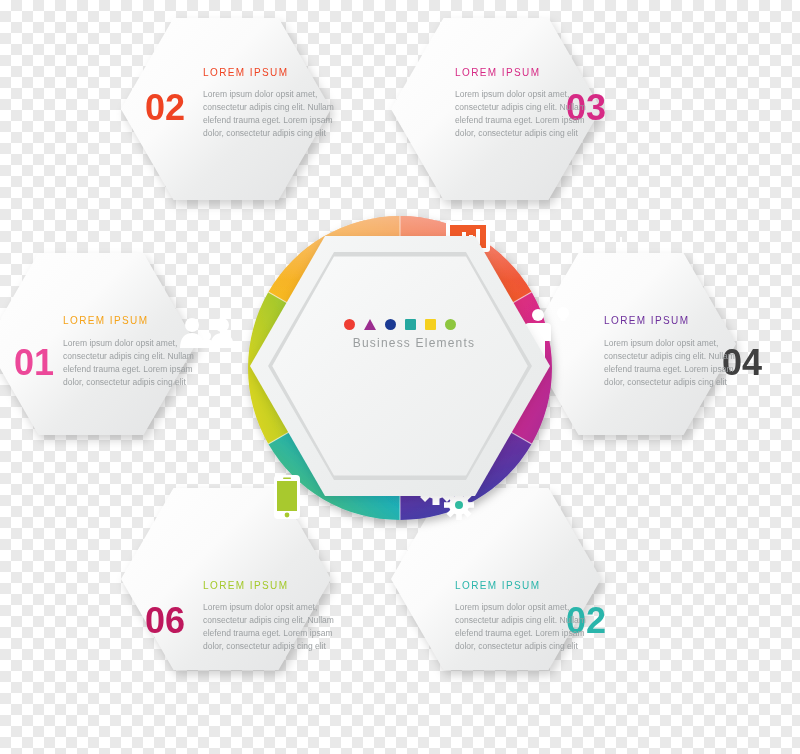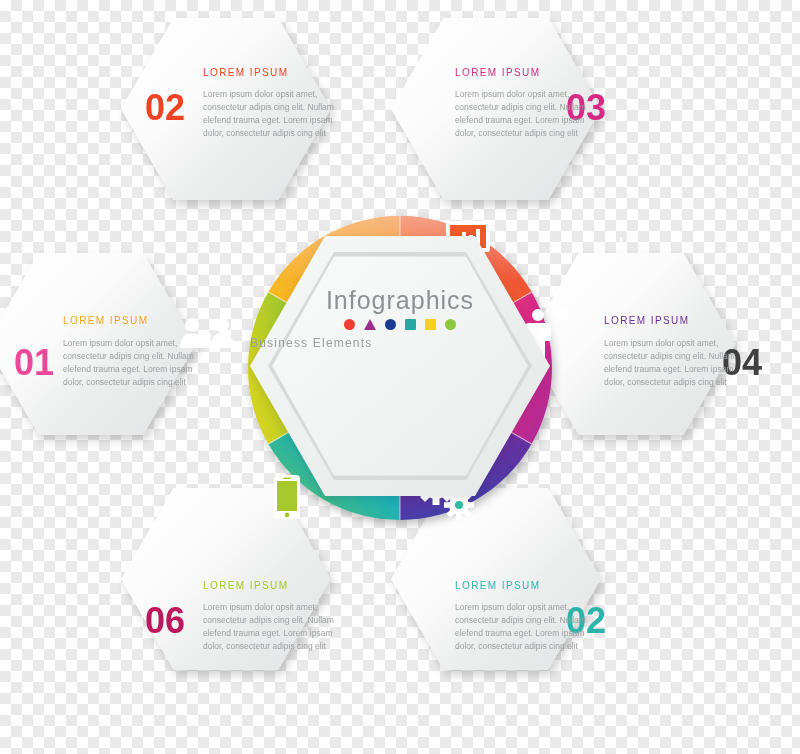--- a/index.html
+++ b/index.html
@@ -54,21 +54,21 @@
                               25% 0%, 25% 2%, 1.6% 50%, 25% 98%, 75% 98%, 98.4% 50%, 75% 2%, 25% 2%);
     clip-path:polygon(25% 0%,75% 0%,100% 50%,75% 100%,25% 100%,0% 50%,
                       25% 0%, 25% 2%, 1.6% 50%, 25% 98%, 75% 98%, 98.4% 50%, 75% 2%, 25% 2%);
     background:#d8dada;
   }
   .center-title{
     position:absolute;left:250px;top:286px;width:300px;text-align:center;
     font-size:25px;color:#8d9193;letter-spacing:1px;font-weight:400;
   }
   .center-sub{
-    position:absolute;left:250px;top:336px;width:328px;
+    position:absolute;left:250px;top:336px;width:328px;text-align:center;
     font-size:12px;color:#9a9e9f;letter-spacing:1.2px;
   }
   .center-dots{position:absolute;left:250px;top:316px;width:300px;height:16px;
     display:flex;justify-content:center;align-items:center;gap:9px;}
   .dot{width:11px;height:11px;display:inline-block;}
   .dot.circle{border-radius:50%;}
   .dot.tri{width:0;height:0;background:transparent!important;
     border-left:6px solid transparent;border-right:6px solid transparent;}
   .dot.sq{border-radius:1px;}
 
@@ -244,21 +244,20 @@
       <circle cx="27" cy="21" r="4"></circle>
       <path d="M20 33 c0 -6 3 -9 7 -9 c4 0 7 3 7 9 z"></path>
     </g>
   </svg>
 
   <div class="center-hex-wrap">
     <div class="center-hex"></div>
     <div class="center-hex-inner"></div>
     <div class="center-hex-line"></div>
   </div>
-  <div class="center-title">Infographics</div>
   <div class="center-dots">
     <span class="dot circle" style="background:#ef3e33"></span>
     <span class="dot tri" style="border-bottom:11px solid #9b2d8f"></span>
     <span class="dot circle" style="background:#1b3a93"></span>
     <span class="dot sq" style="background:#25a8a0"></span>
     <span class="dot sq" style="background:#f5d01e"></span>
     <span class="dot circle" style="background:#8dc63f"></span>
   </div>
   <div class="center-sub">Business Elements</div>
 

